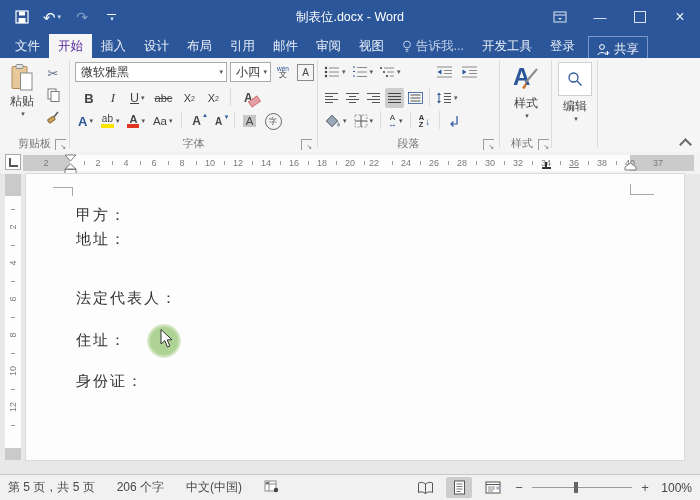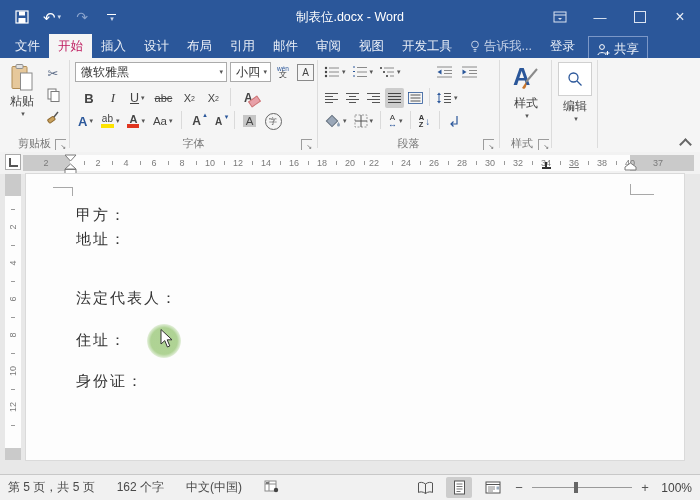--- a/index.html
+++ b/index.html
@@ -15,21 +15,21 @@
   .dd{font-size:7px;color:#cfd9ec;margin-left:2px;}
   .qat-custom{display:flex;flex-direction:column;align-items:center;line-height:4px;}
   .qat-custom .bar{width:9px;border-top:1px solid #fff;margin-bottom:2px;}
   .title-text{position:absolute;left:0;top:0;width:100%;text-align:center;line-height:34px;font-size:12.5px;color:#fff;}
   .winctl{position:absolute;right:0;top:0;height:34px;display:flex;}
   .winctl .wbtn{width:40px;height:34px;display:flex;align-items:center;justify-content:center;color:#e8edf5;font-size:13px;}
   .max-box{width:10px;height:10px;border:1px solid #dce4f1;}
   
   .tabrow{position:absolute;left:0;top:34px;width:700px;height:24px;background:#2b579a;display:flex;align-items:stretch;padding-left:6px;box-sizing:border-box;}
   .tab{display:flex;align-items:center;gap:4px;padding:0 9px;font-size:12.5px;color:#eaeff7;white-space:nowrap;}
-  .tab.active{background:#f5f5f5;color:#be185d;align-items:center;}
+  .tab.active{background:#f5f5f5;color:#4c1d95;align-items:center;}
   .tab.dim{color:#c3d0e6;}
   .tab.share{border:1px solid #7b97c7;margin:2px 6px 2px 4px;padding:12px 8px;}
   
   .ribbon{position:absolute;left:0;top:58px;width:700px;height:94px;background:#f5f5f5;border-bottom:1px solid #d2d2d2;box-sizing:content-box;font-size:12px;color:#444;}
   .gsep{position:absolute;top:2px;height:88px;width:1px;background:#dcdcdc;}
   .group{position:absolute;top:0;height:94px;}
   .glabel{position:absolute;bottom:1px;left:0;width:100%;text-align:center;font-size:11px;color:#767676;}
   .launcher{position:absolute;bottom:2px;width:10px;height:10px;border-top:1px solid #9c9c9c;border-left:1px solid #9c9c9c;display:flex;align-items:flex-end;justify-content:flex-end;}
   .launcher span{font-size:7px;color:#707070;line-height:1;}
   .row{position:absolute;display:flex;align-items:flex-start;gap:3px;height:22px;}
@@ -180,31 +180,31 @@
       </div>
     <div class="tab">
         <span>邮件</span>
       </div>
     <div class="tab">
         <span>审阅</span>
       </div>
     <div class="tab">
         <span>视图</span>
       </div>
-    <div class="tab">
-        <span>开发工具</span>
-      </div>
     <div class="tab dim">
       <svg width="10" height="13" viewBox="0 0 10 13">
         <circle cx="5" cy="4.5" r="3.4" fill="none" stroke="#c3d0e6"></circle>
         <line x1="3.5" y1="9.5" x2="6.5" y2="9.5" stroke="#c3d0e6"></line>
         <line x1="3.8" y1="11.2" x2="6.2" y2="11.2" stroke="#c3d0e6"></line>
       </svg>
       <span>告诉我...</span>
     </div>
+    <div class="tab">
+        <span>开发工具</span>
+      </div>
     <div class="tab">
         <span>登录</span>
       </div>
     <div class="tab share">
       <svg width="13" height="13" viewBox="0 0 13 13">
         <circle cx="5" cy="4" r="2.4" fill="none" stroke="#fff"></circle>
         <path d="M1 12 C1 8.8,9 8.8,9 12" fill="none" stroke="#fff"></path>
         <line x1="10.5" y1="8" x2="10.5" y2="12" stroke="#fff"></line>
         <line x1="8.5" y1="10" x2="12.5" y2="10" stroke="#fff"></line>
       </svg>
@@ -637,21 +637,21 @@
     </div>
     <div class="clickdot"></div>
     <svg class="cursor" width="15" height="21" viewBox="0 0 15 21">
       <path d="M1 0.5 L1 15 L4.8 11.6 L7.4 18 L9.8 17 L7.2 10.8 L12 10.8 Z" fill="#fff" stroke="#333" stroke-width="1"></path>
     </svg>
   </div>
 
   <div class="statusbar">
     <div class="st-left">
       <span>第 5 页，共 5 页</span>
-      <span>162 个字</span>
+      <span>206 个字</span>
       <span>中文(中国)</span>
       <span>
         <svg width="15" height="14" viewBox="0 0 15 14">
           <rect x="1" y="2" width="11" height="10" fill="#fff" stroke="#8a8a8a"></rect>
           <line x1="1" y1="5" x2="12" y2="5" stroke="#8a8a8a"></line>
           <line x1="5" y1="2" x2="5" y2="12" stroke="#8a8a8a"></line>
           <rect x="2" y="3" width="3" height="2" fill="#777"></rect>
           <circle cx="12" cy="11" r="2.2" fill="#444"></circle>
         </svg>
       </span>

